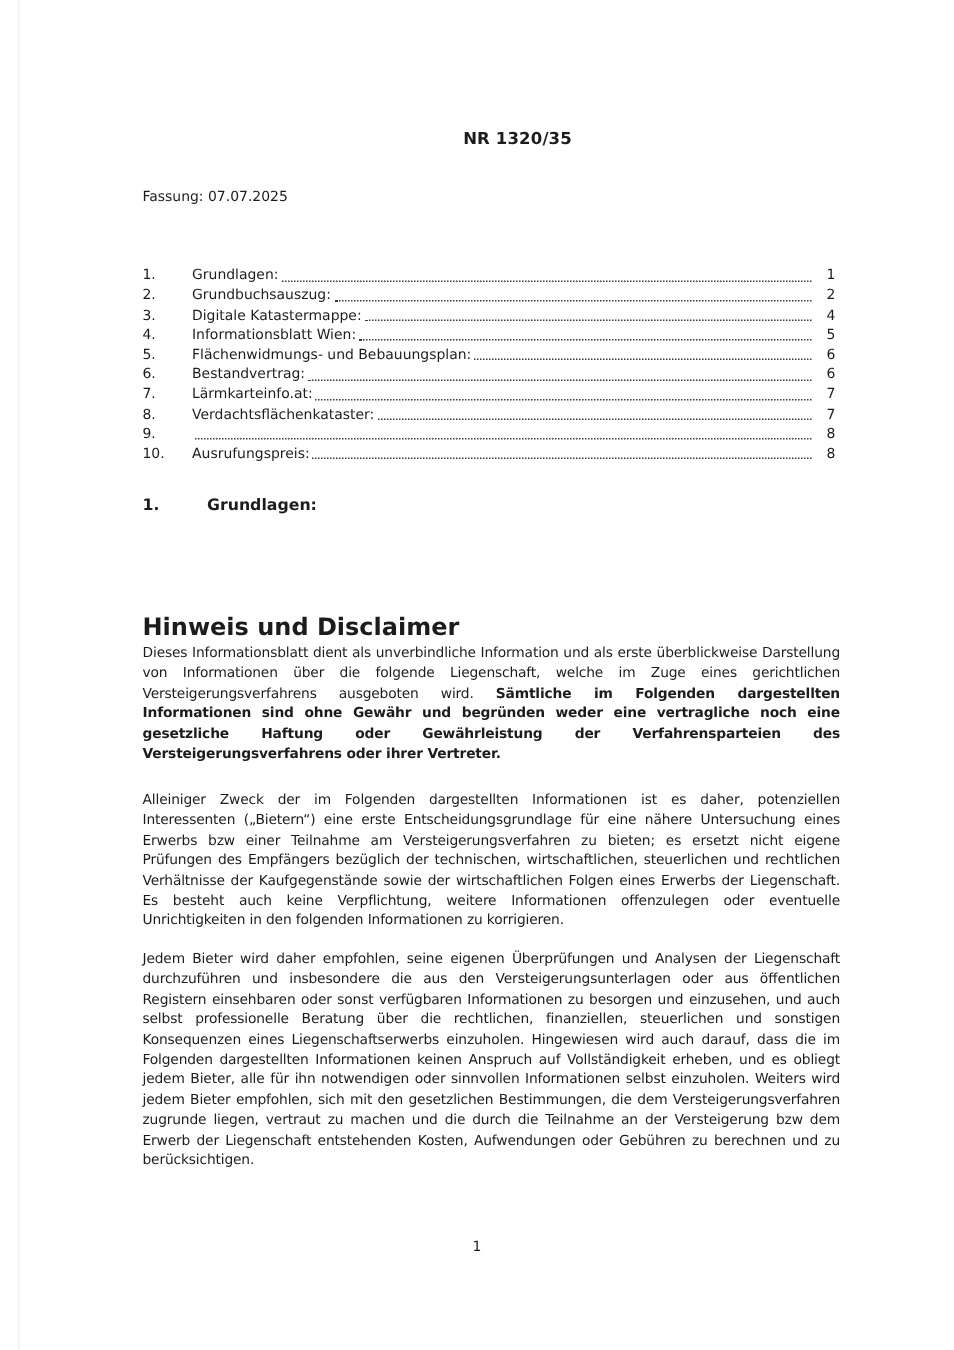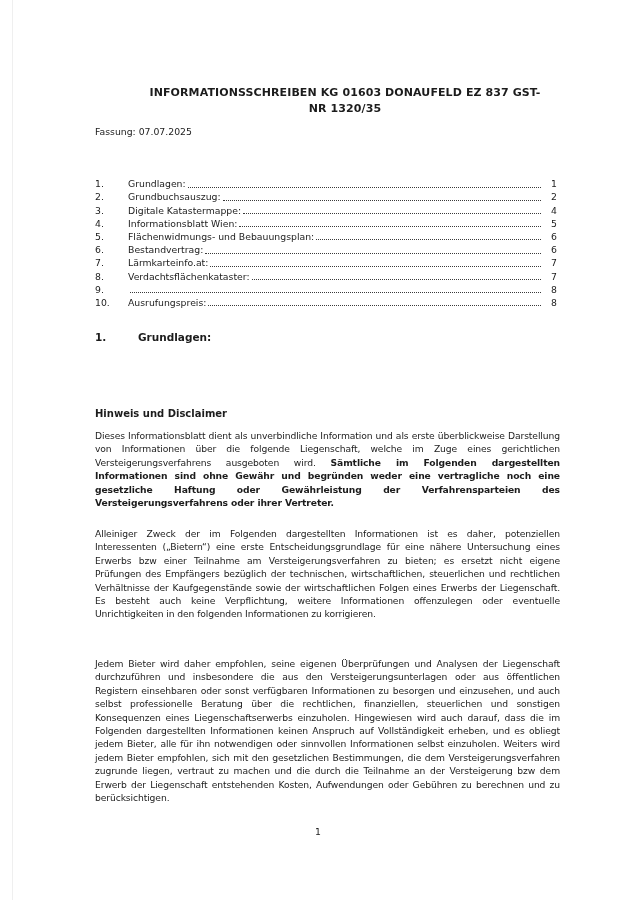--- a/index.html
+++ b/index.html
@@ -71,41 +71,40 @@
     left: 95px; width: 465px;
     font-size: 9.2px;
     line-height: 13.4px;
     letter-spacing: -0.1px;
     text-align: justify;
   }
   .p-grundlagen { top: 354px; }
   .h-disclaimer {
     top: 408px; left: 95px; width: 465px;
     font-weight: bold;
-    font-size: 10px;
+    font-size: 16px;
   }
   .p-d1 { top: 429px; }
   .p-d2 { top: 527px; }
-  .p-d3 { top: 633px; margin-top: 24px; }
+  .p-d3 { top: 633px; }
   .bold { font-weight: bold; }
 
   .footer-pagenum {
     top: 826px; left: 0; width: 636px;
     text-align: center;
     font-size: 9.3px;
   }
 </style>
 </head>
 <body>
 
 <div class="page">
   <div class="edge-line"></div>
 
   <div class="abs title-block">
-    <div>INFORMATIONSSCHREIBEN KG 01603 DONAUFELD EZ 837 GST-</div>
     <div>NR 1320/35</div>
   </div>
 
   <div class="abs version-line">Fassung: 07.07.2025</div>
 
 
   <div class="abs toc">
     <div class="toc-row">
       <span class="toc-num">1.</span>
       <span class="toc-label">Grundlagen:</span>

